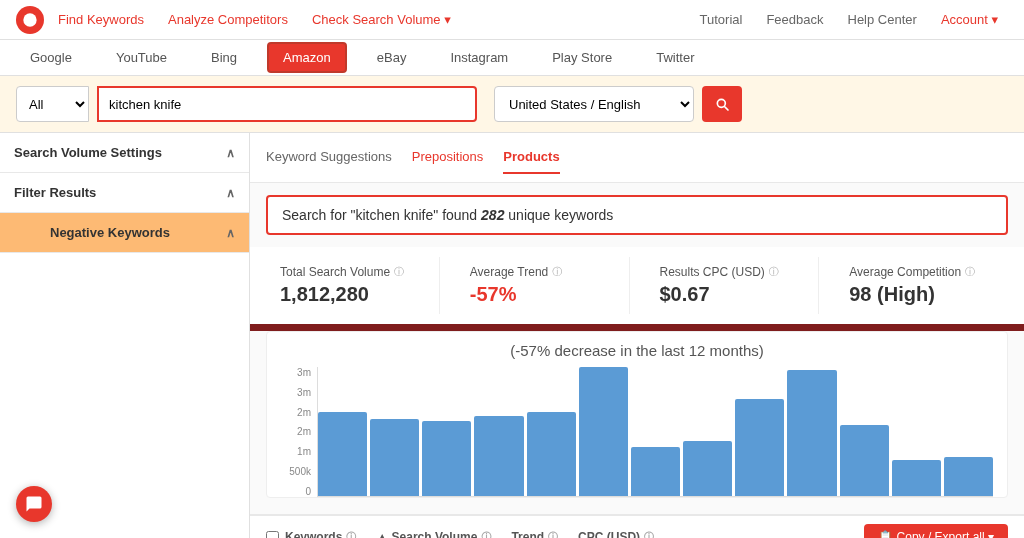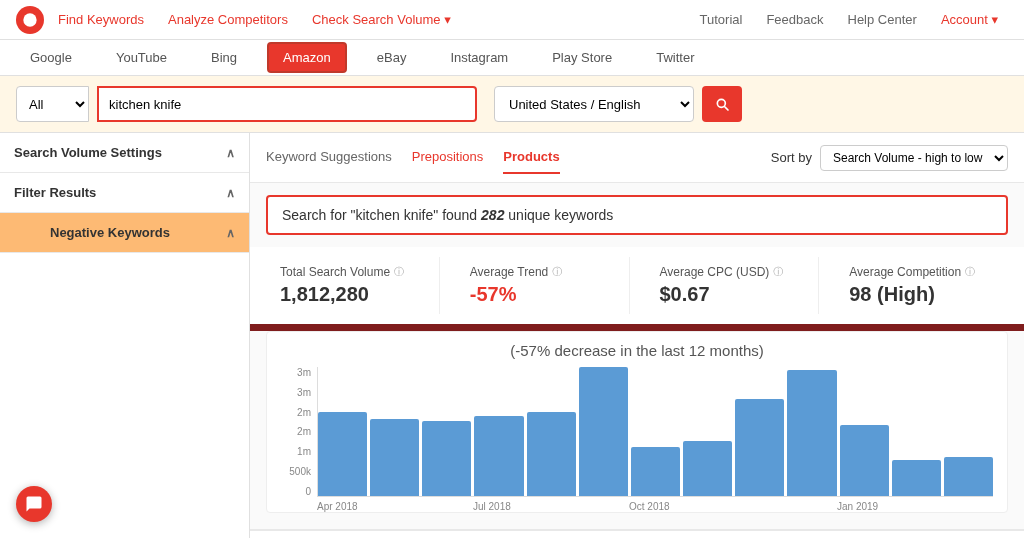--- a/index.html
+++ b/index.html
@@ -152,28 +152,20 @@
   </div>
 
   <div class="content">
 
     <div class="tabs-sort-row">
       <div class="tabs-group">
         <div class="kw-tab">Keyword Suggestions</div>
         <div class="kw-tab orange">Prepositions</div>
         <div class="kw-tab orange active">Products</div>
       </div>
-      <div style="display:flex;align-items:center;gap:8px;">
-        <span>Sort by</span>
-        <select class="sort-select">
-          <option>Search Volume - high to low</option>
-          <option>Search Volume - low to high</option>
-          <option>CPC - high to low</option>
-        </select>
-      </div>
     </div>
 
     <div class="results-box">
       <span>Search for "kitchen knife" found </span><strong>282</strong><span> unique keywords</span>
     </div>
 
     <div class="stats-row">
       <div class="stat-item">
         <div class="stat-label">
           <span>Total Search Volume</span>
@@ -183,21 +175,21 @@
       </div>
       <div class="stat-item">
         <div class="stat-label">
           <span>Average Trend</span>
           <span style="color:#aaa;font-size:10px;">ⓘ</span>
         </div>
         <div class="stat-value red">-57%</div>
       </div>
       <div class="stat-item">
         <div class="stat-label">
-          <span>Average CPC (USD)</span>
+          <span>Results CPC (USD)</span>
           <span style="color:#aaa;font-size:10px;">ⓘ</span>
         </div>
         <div class="stat-value">$0.67</div>
       </div>
       <div class="stat-item">
         <div class="stat-label">
           <span>Average Competition</span>
           <span style="color:#aaa;font-size:10px;">ⓘ</span>
         </div>
         <div class="stat-value">98 (High)</div>
@@ -225,26 +217,20 @@
             <div class="bar" style="height:65%;"></div>
             <div class="bar" style="height:100%;"></div>
             <div class="bar" style="height:38%;"></div>
             <div class="bar" style="height:43%;"></div>
             <div class="bar" style="height:75%;"></div>
             <div class="bar" style="height:98%;"></div>
             <div class="bar" style="height:55%;"></div>
             <div class="bar" style="height:28%;"></div>
             <div class="bar" style="height:30%;"></div>
           </div>
-          <div style="display:flex;font-size:10px;color:#888;padding-top:4px;">
-            <span style="flex:3;text-align:left;">Apr 2018</span>
-            <span style="flex:3;text-align:left;">Jul 2018</span>
-            <span style="flex:4;text-align:left;">Oct 2018</span>
-            <span style="flex:3;text-align:left;">Jan 2019</span>
-          </div>
         </div>
       </div>
     </div>
 
     <div class="bottom-bar">
       <div style="display:flex;gap:20px;align-items:center;">
         <div style="display:flex;align-items:center;gap:6px;">
           <input type="checkbox" style="">
           <span class="col-header">
             <span>Keywords</span>

